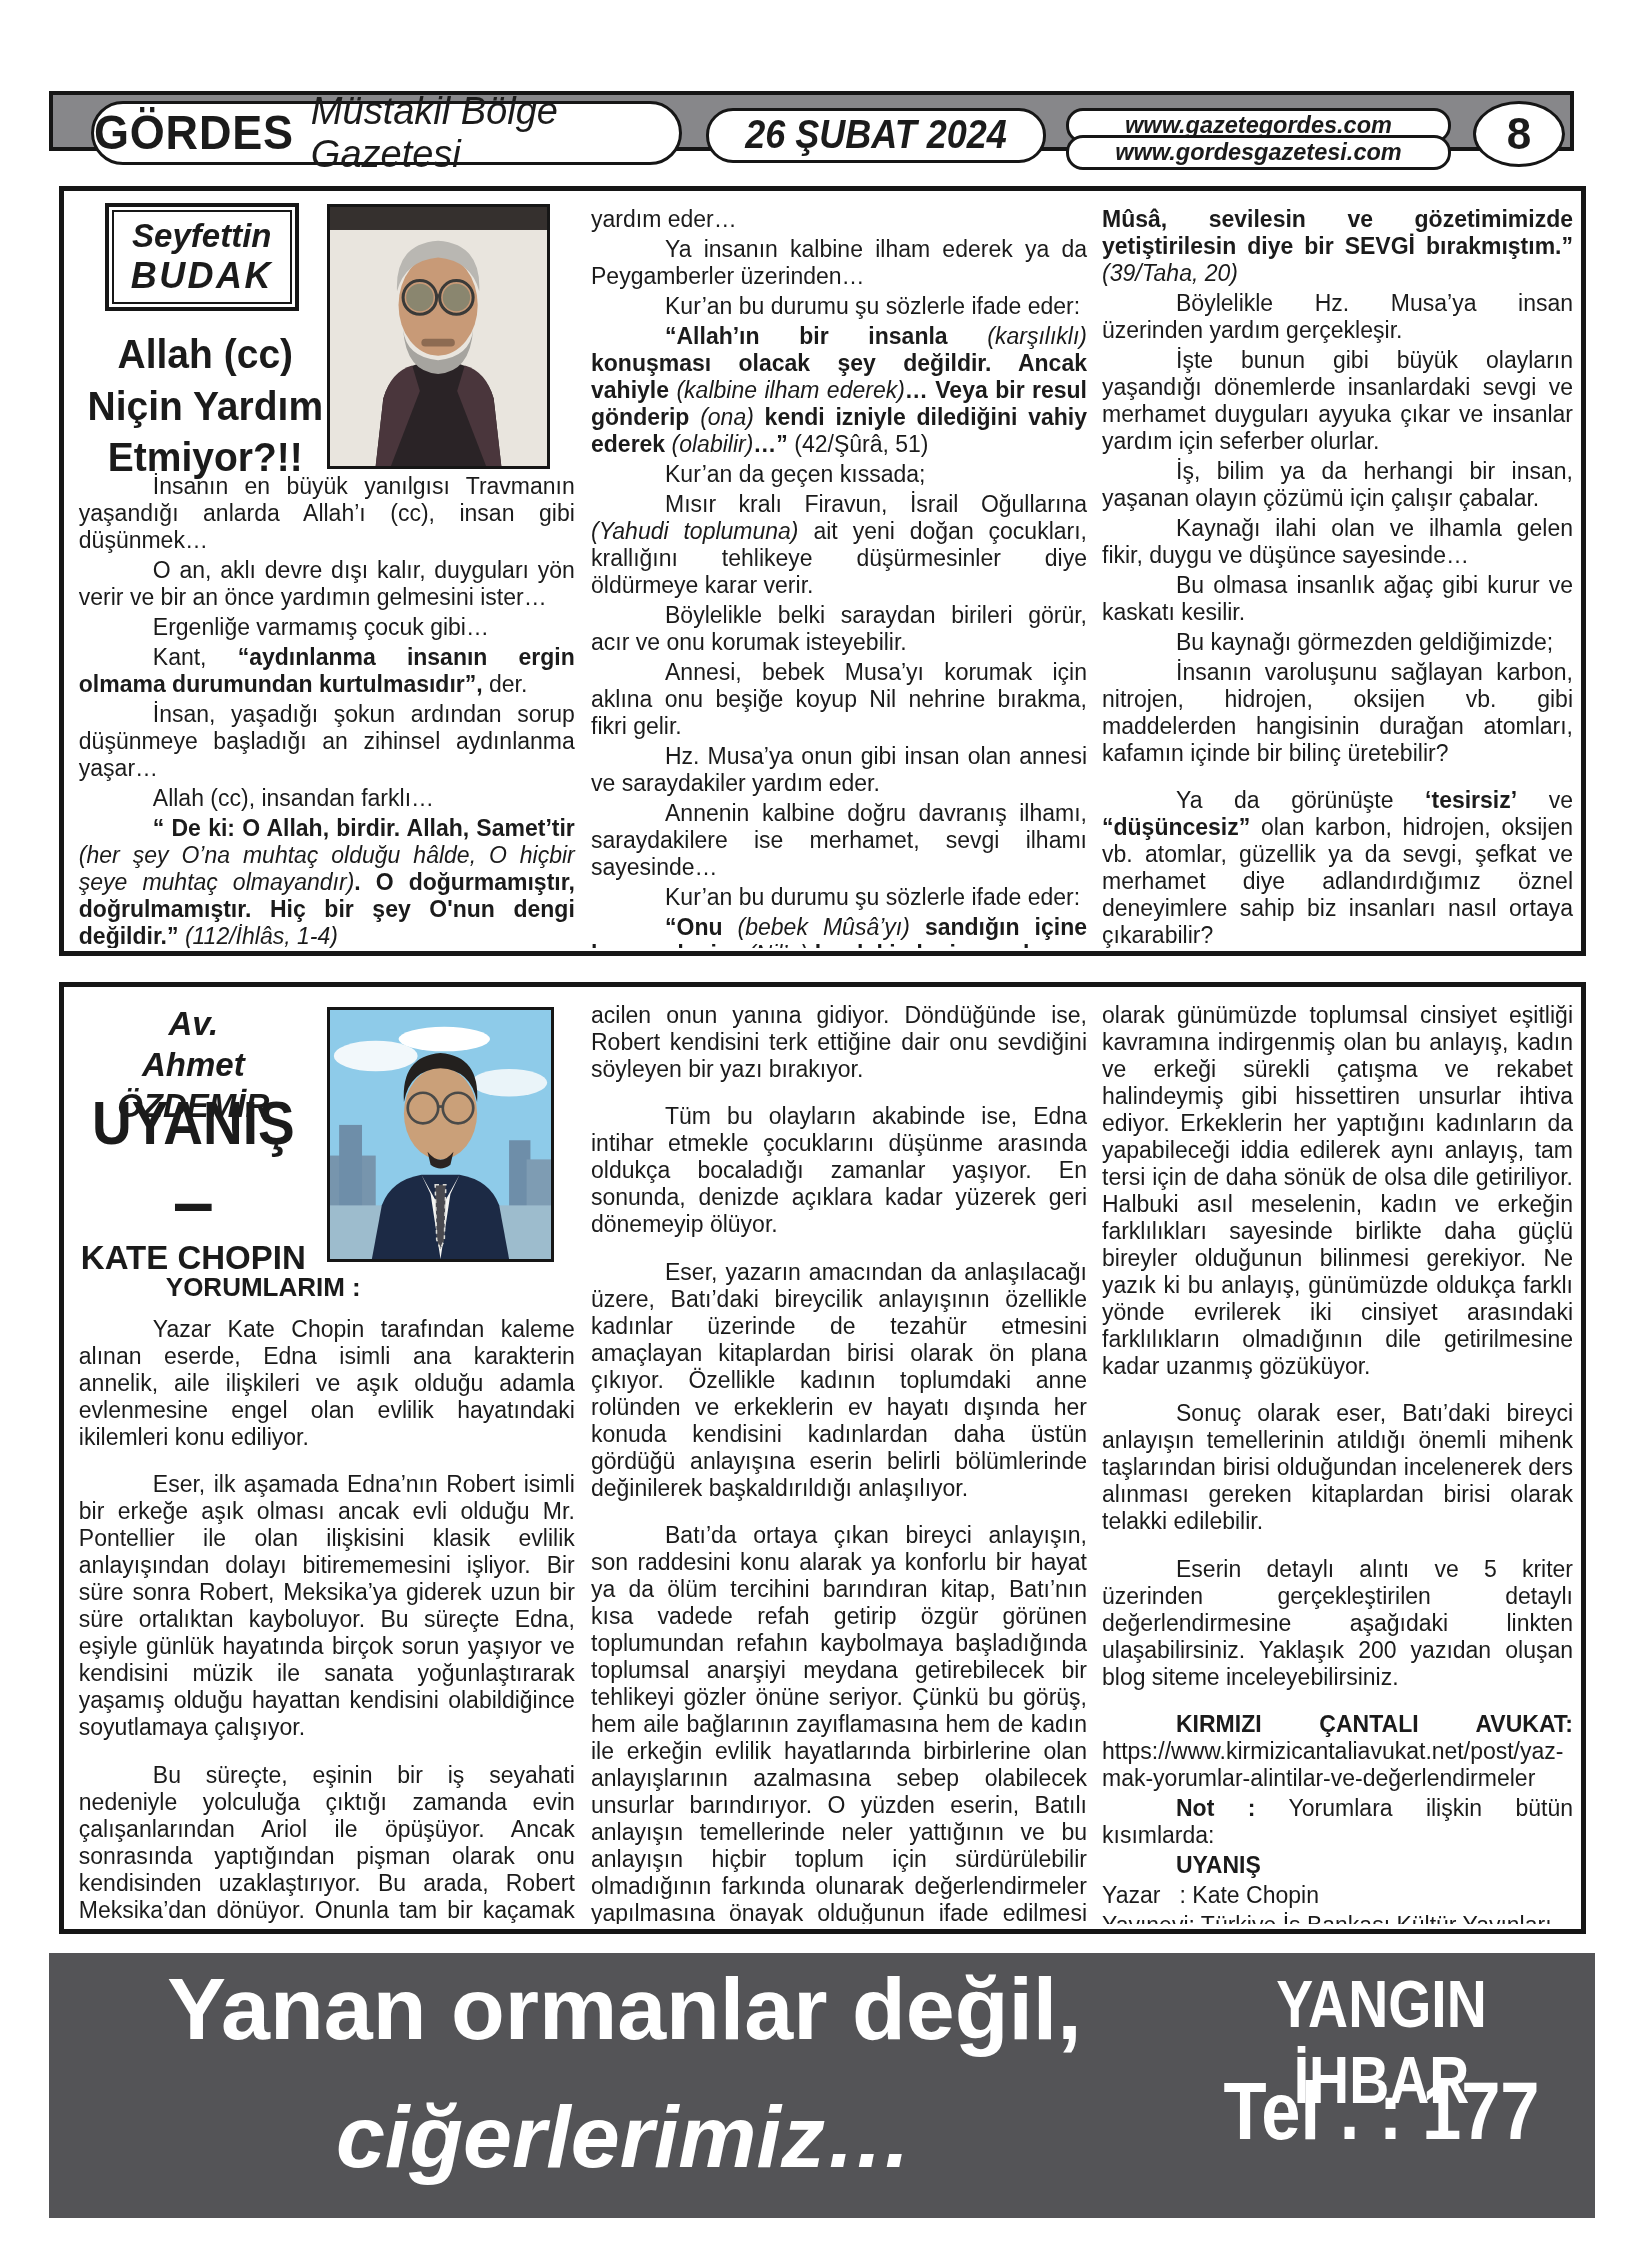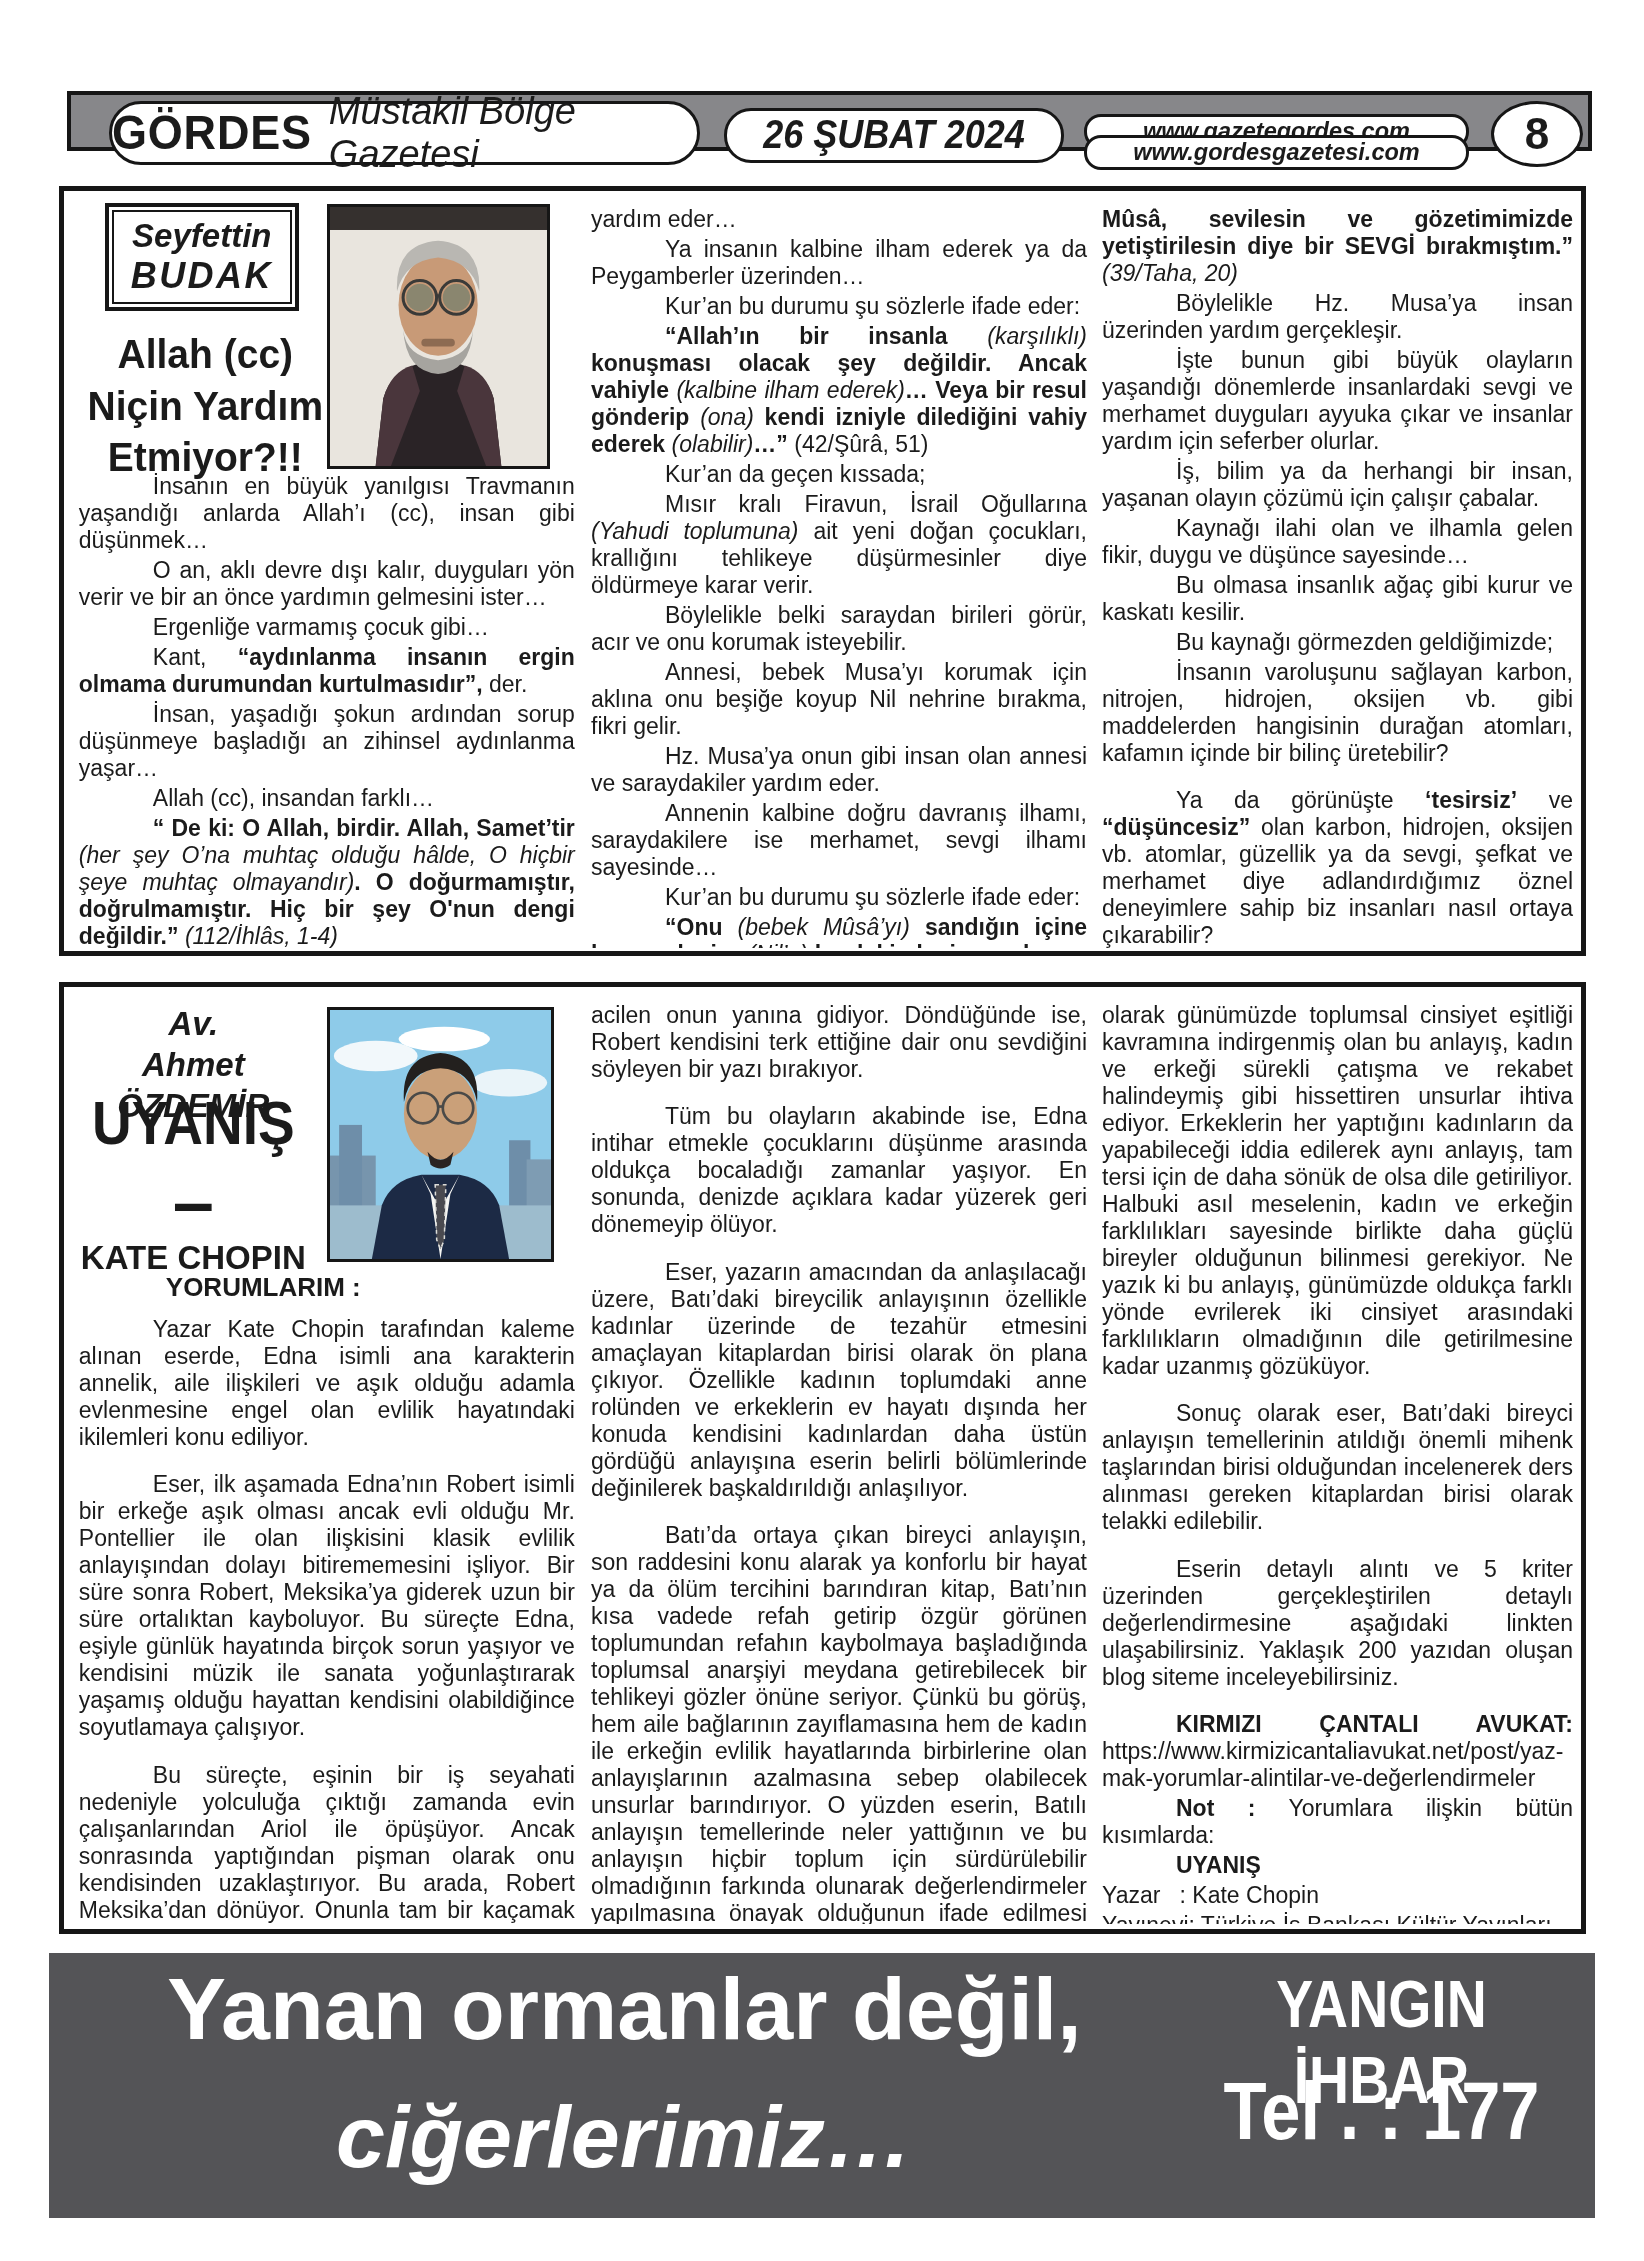--- a/index.html
+++ b/index.html
@@ -1,29 +1,29 @@
 <!DOCTYPE html>
 <html style="font-size:12.5px"><head>
 <meta charset="utf-8">
 <style>
   html,body{margin:0;padding:0;background:#ffffff;}
   .page{position:relative;width:1644px;height:2261px;background:#ffffff;
         font-family:"Liberation Sans", sans-serif;color:#1b1b1b;overflow:hidden;}
 
   
   .masthead{position:absolute;left:49px;top:91px;width:1525px;height:60px;
-            background:#87878a;border:4.7px solid #161616;box-sizing:border-box;margin-left:18px;}
+            background:#87878a;border:4.7px solid #161616;box-sizing:border-box;}
   .mbox{position:absolute;background:#fff;border:3.9px solid #161616;box-sizing:border-box;
         display:flex;align-items:center;justify-content:center;}
   .m-logo{left:38px;top:6.3px;width:591px;height:64px;border-radius:33px;gap:17px;}
   .m-logo .nameplate{font-size:45px;font-weight:bold;letter-spacing:0.8px;transform:scaleY(1.08);}
   .m-logo .subtitle{font-size:38px;font-style:italic;}
   .m-date{left:653px;top:12.5px;width:340px;height:55px;border-radius:27px;font-style:italic;}
   .m-date span{font-size:36px;font-weight:bold;transform:scaleY(1.12);}
-  .m-site1{left:1013px;top:19px;width:385px;height:35px;border-radius:17px;border-width:3.1px;text-align:right;}
+  .m-site1{left:1013px;top:13px;width:385px;height:35px;border-radius:17px;border-width:3.1px;text-align:right;}
   .m-site2{left:1013px;top:40px;width:385px;height:35px;border-radius:17px;border-width:3.1px;}
   .m-site1 span,.m-site2 span{font-size:23.5px;font-weight:bold;font-style:italic;}
   .m-page{left:1420px;top:5.5px;width:92px;height:66px;border-radius:50%;}
   .m-page span{font-size:44px;font-weight:bold;}
 
   
   .article{position:absolute;background:#fff;border:5.5px solid #161616;box-sizing:border-box;}
   .article1{left:59px;top:186px;width:1527px;height:770px;}
   .article2{left:59px;top:982px;width:1527px;height:952px;}
   .col{position:absolute;overflow:hidden;}

